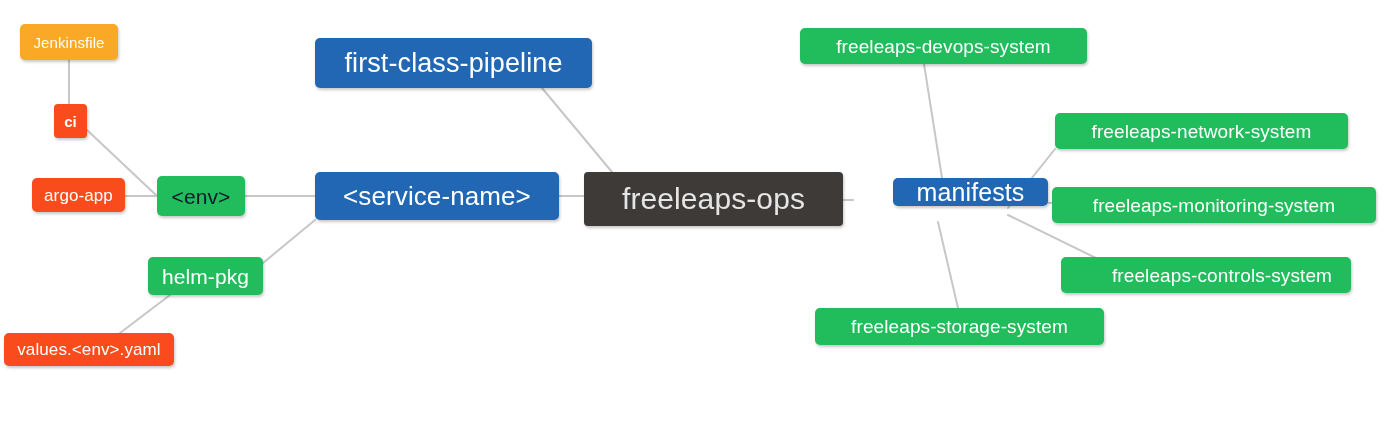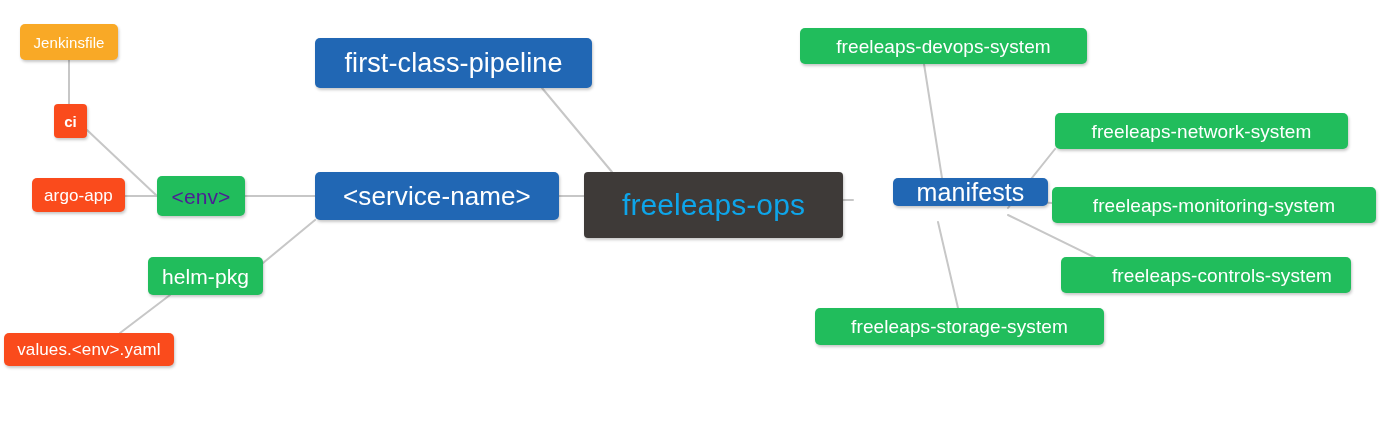--- a/index.html
+++ b/index.html
@@ -71,26 +71,26 @@
       <path d="M 942 178 L 924 64" class="edge" stroke="#c7c7c7"></path>
       <path d="M 1008 208 L 1055 149" class="edge" stroke="#c7c7c7"></path>
       <path d="M 1008 200 L 1052 203" class="edge" stroke="#c7c7c7"></path>
       <path d="M 1008 215 L 1100 260" class="edge" stroke="#c7c7c7"></path>
       <path d="M 938 222 L 958 308" class="edge" stroke="#c7c7c7"></path>
     </svg>
   <div id="node-layer">
       <div class="node" style="left: 20px; top: 24px; width: 98px; height: 36px; background: rgb(249, 169, 38); color: rgb(255, 255, 255); font-size: 15px;">Jenkinsfile</div>
       <div class="node tiny" style="left: 54px; top: 104px; width: 33px; height: 34px; background: rgb(250, 75, 28); color: rgb(255, 255, 255); font-size: 15px; font-weight: bold;">ci</div>
       <div class="node" style="left: 32px; top: 178px; width: 93px; height: 34px; background: rgb(250, 75, 28); color: rgb(255, 255, 255); font-size: 17px;">argo-app</div>
-      <div class="node" style="left: 157px; top: 176px; width: 88px; height: 40px; background: rgb(33, 189, 92); color: #4c1d95; font-size: 21px;">&lt;env&gt;</div>
+      <div class="node" style="left: 157px; top: 176px; width: 88px; height: 40px; background: rgb(33, 189, 92); color: #0f172a; font-size: 21px;">&lt;env&gt;</div>
       <div class="node" style="left: 148px; top: 257px; width: 115px; height: 38px; background: rgb(33, 189, 92); color: rgb(255, 255, 255); font-size: 21px;">helm-pkg</div>
       <div class="node" style="left: 4px; top: 333px; width: 170px; height: 33px; background: rgb(250, 75, 28); color: rgb(255, 255, 255); font-size: 17px;">values.&lt;env&gt;.yaml</div>
       <div class="node" style="left: 315px; top: 38px; width: 277px; height: 50px; background: rgb(33, 103, 180); color: rgb(255, 255, 255); font-size: 27px;">first-class-pipeline</div>
       <div class="node" style="left: 315px; top: 172px; width: 244px; height: 48px; background: rgb(33, 103, 180); color: rgb(255, 255, 255); font-size: 26px;">&lt;service-name&gt;</div>
-      <div class="node root" style="left: 584px; top: 172px; width: 259px; height: 66px; background: rgb(62, 58, 56); color: #0ea5e9; font-size: 30px;">freeleaps-ops</div>
+      <div class="node root" style="left: 584px; top: 172px; width: 259px; height: 54px; background: rgb(62, 58, 56); color: #e5e5e5; font-size: 30px;">freeleaps-ops</div>
       <div class="node" style="left: 853px; top: 178px; width: 155px; height: 28px; background: rgb(33, 103, 180); color: #ffffff; font-size: 25px; margin-left: 40px;">manifests</div>
       <div class="node" style="left: 800px; top: 28px; width: 287px; height: 36px; background: rgb(33, 189, 92); color: rgb(255, 255, 255); font-size: 19px;">freeleaps-devops-system</div>
       <div class="node" style="left: 1055px; top: 113px; width: 293px; height: 36px; background: rgb(33, 189, 92); color: rgb(255, 255, 255); font-size: 19px;">freeleaps-network-system</div>
       <div class="node" style="left: 1052px; top: 187px; width: 324px; height: 36px; background: rgb(33, 189, 92); color: rgb(255, 255, 255); font-size: 19px;">freeleaps-monitoring-system</div>
       <div class="node" style="left: 1061px; top: 257px; width: 290px; height: 36px; background: rgb(33, 189, 92); color: rgb(255, 255, 255); font-size: 19px; padding-left: 32px;">freeleaps-controls-system</div>
       <div class="node" style="left: 815px; top: 308px; width: 289px; height: 37px; background: rgb(33, 189, 92); color: rgb(255, 255, 255); font-size: 19px;">freeleaps-storage-system</div>
     </div>
 </div>
 
 </body></html>

